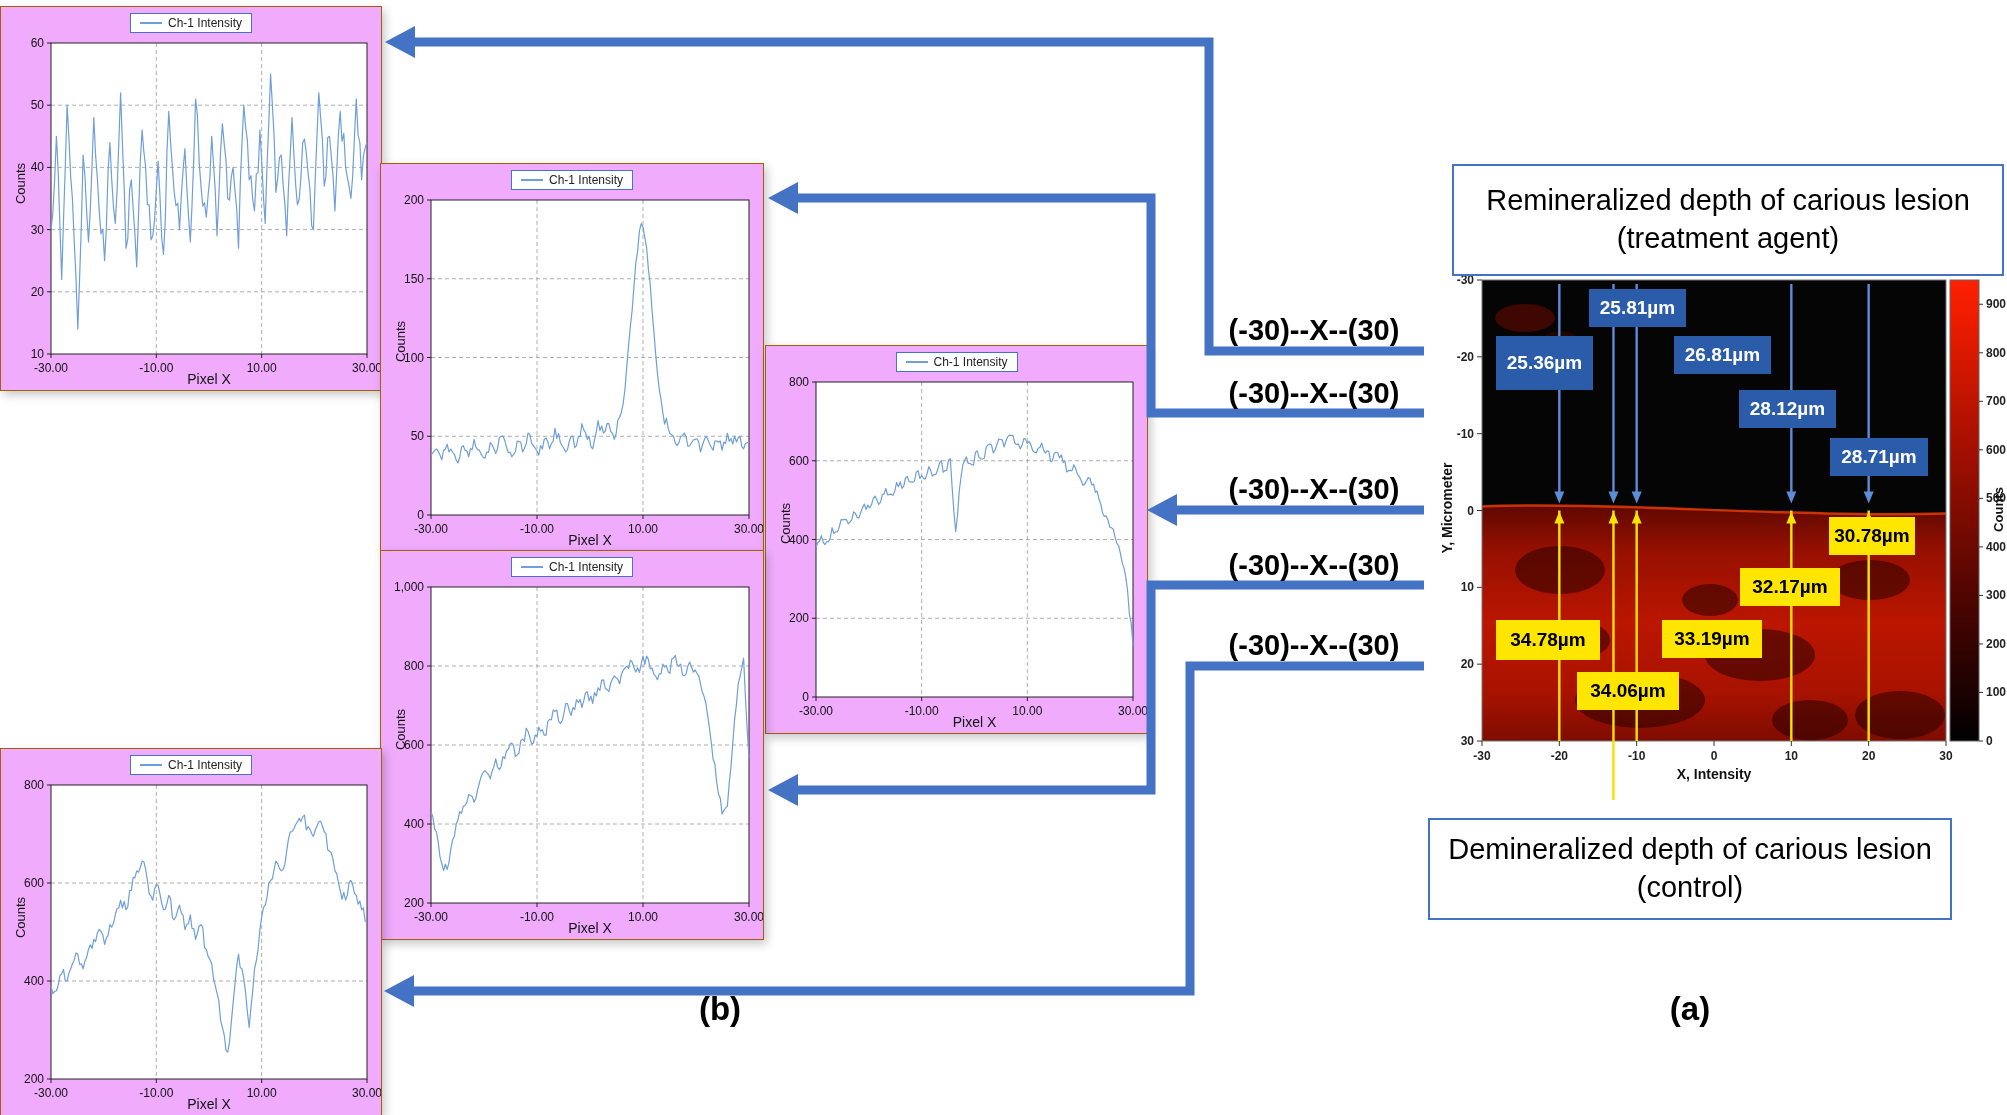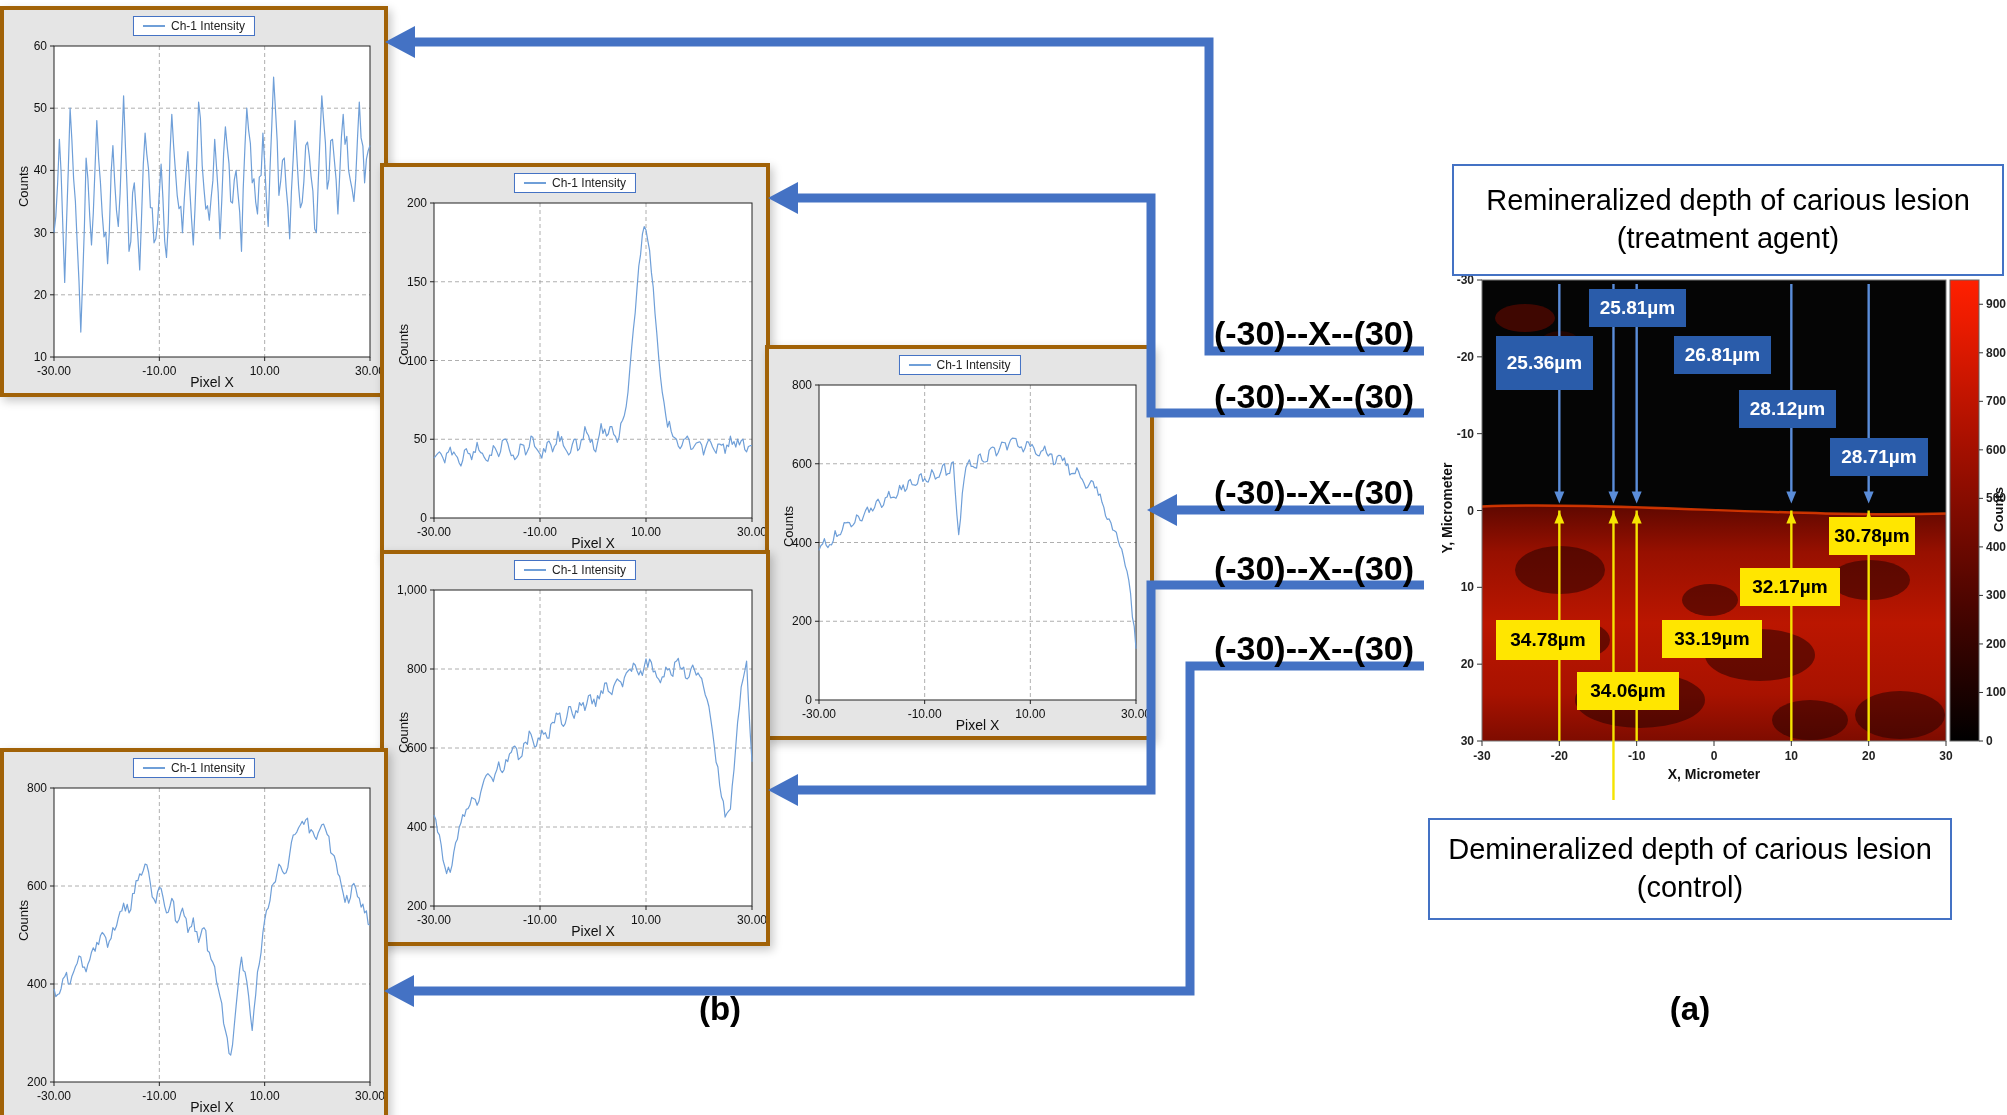--- a/index.html
+++ b/index.html
@@ -1,20 +1,20 @@
 <!DOCTYPE html>
 <html><head>
 <meta charset="utf-8">
 <style>
   html,body{margin:0;padding:0;background:#fff;}
   #canvas{position:relative;width:2007px;height:1115px;background:#fff;overflow:hidden;
           font-family:"Liberation Sans",sans-serif;}
 
   
-  .chart-panel{position:absolute;background:#e5e5e5;border:4px solid #a16207;
+  .chart-panel{position:absolute;background:#f0abfc;border:1px solid #a16207;
                box-shadow:3px 4px 9px rgba(0,0,0,.22);}
   #c1{left:0;top:6px;width:380px;height:383px;}
   #c2{left:380px;top:163px;width:382px;height:387px;}
   #c3{left:765px;top:345px;width:381px;height:387px;}
   #c4{left:380px;top:550px;width:382px;height:388px;}
   #c5{left:0;top:748px;width:380px;height:366px;}
 
   .legend{position:absolute;top:6px;left:50%;transform:translateX(-50%);display:flex;
           align-items:center;gap:6px;background:#fff;border:1px solid #4472c4;
           padding:2px 9px;font-size:12px;color:#222;white-space:nowrap;z-index:2;}
@@ -42,21 +42,21 @@
 
   
   .bigbox{position:absolute;background:#fff;border:2px solid #4472c4;display:flex;
           align-items:center;justify-content:center;text-align:center;font-size:29px;
           color:#000;z-index:7;padding:6px 16px;box-sizing:border-box;line-height:1.3;}
   #box-remin{left:1452px;top:164px;width:552px;height:112px;}
   #box-demin{left:1428px;top:818px;width:524px;height:102px;}
 
   
   #arrow-svg{position:absolute;left:0;top:0;z-index:5;pointer-events:none;}
-  .arrow-label{position:absolute;left:1208px;width:212px;text-align:center;font-size:34px;
+  .arrow-label{position:absolute;left:1208px;width:212px;text-align:center;font-size:29px;
                font-weight:bold;color:#000;z-index:6;white-space:nowrap;}
   #al1{top:314px;} #al2{top:377px;} #al3{top:473px;} #al4{top:549px;} #al5{top:629px;}
 
   .panel-letter{position:absolute;font-size:33px;font-weight:bold;color:#000;z-index:6;
                 width:130px;text-align:center;}
   #letter-b{left:655px;top:990px;}
   #letter-a{left:1625px;top:990px;}
 </style>
 </head>
 <body>
@@ -342,21 +342,21 @@
       <text x="556" y="280.89473684210526" text-anchor="start" font-size="12" font-weight="600" fill="#222">400</text>
       <line x1="549" y1="325.42105263157896" x2="553" y2="325.42105263157896" stroke="#333"></line>
       <text x="556" y="329.42105263157896" text-anchor="start" font-size="12" font-weight="600" fill="#222">300</text>
       <line x1="549" y1="373.94736842105266" x2="553" y2="373.94736842105266" stroke="#333"></line>
       <text x="556" y="377.94736842105266" text-anchor="start" font-size="12" font-weight="600" fill="#222">200</text>
       <line x1="549" y1="422.4736842105263" x2="553" y2="422.4736842105263" stroke="#333"></line>
       <text x="556" y="426.4736842105263" text-anchor="start" font-size="12" font-weight="600" fill="#222">100</text>
       <line x1="549" y1="471" x2="553" y2="471" stroke="#333"></line>
       <text x="556" y="475" text-anchor="start" font-size="12" font-weight="600" fill="#222">0</text>
     </svg>
-  <div id="micro-xlabel">X, Micrometer</div>
+  <div id="micro-xlabel">X, Intensity</div>
   <div id="micro-ylabel">Y, Micrometer</div>
   <div id="cbar-label">Counts</div>
 
   <div class="meas meas-blue" style="left:1589px;top:289px;width:97px;height:38px;">25.81µm</div>
   <div class="meas meas-blue" style="left:1496px;top:336px;width:97px;height:54px;">25.36µm</div>
   <div class="meas meas-blue" style="left:1674px;top:336px;width:97px;height:38px;">26.81µm</div>
   <div class="meas meas-blue" style="left:1739px;top:390px;width:97px;height:38px;">28.12µm</div>
   <div class="meas meas-blue" style="left:1830px;top:438px;width:98px;height:38px;">28.71µm</div>
 
   <div class="meas meas-yellow" style="left:1829px;top:517px;width:86px;height:38px;">30.78µm</div>

